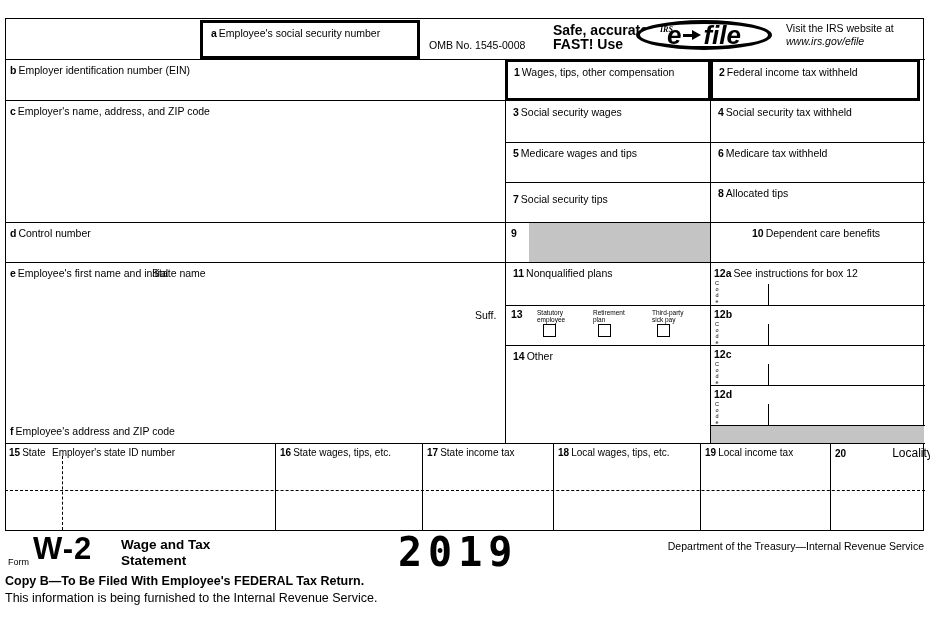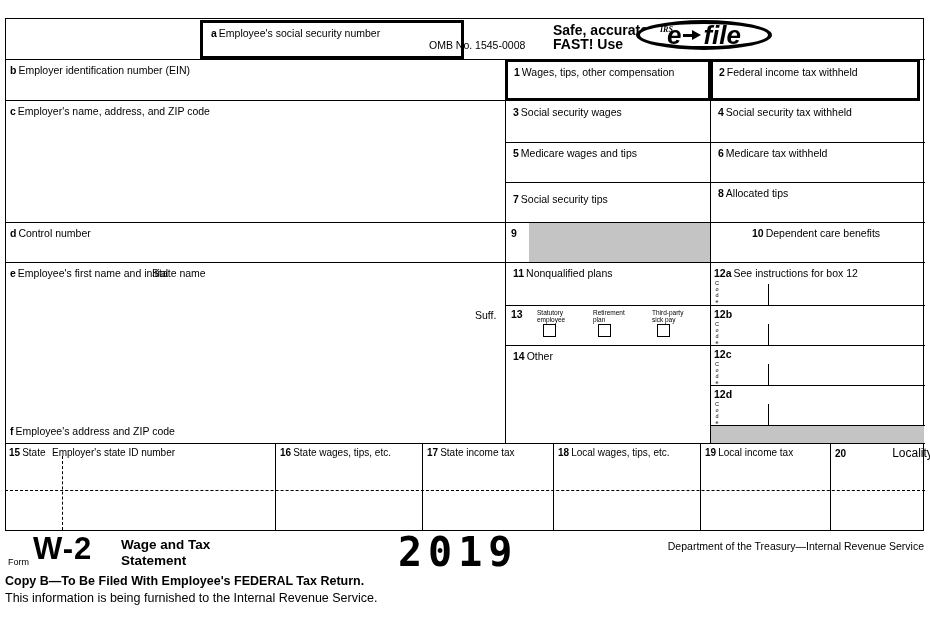--- a/index.html
+++ b/index.html
@@ -51,39 +51,43 @@
   <div class="vline" style="left:505px;top:59px;height:384px;"></div>
   <div class="vline" style="left:710px;top:59px;height:384px;"></div>
   <div class="vline" style="left:275px;top:443px;height:87px;"></div>
   <div class="vline" style="left:422px;top:443px;height:87px;"></div>
   <div class="vline" style="left:553px;top:443px;height:87px;"></div>
   <div class="vline" style="left:700px;top:443px;height:87px;"></div>
   <div class="vline" style="left:830px;top:443px;height:87px;"></div>
   <div class="vdash" style="left:62px;top:456px;height:74px;"></div>
   <div class="hdash" style="left:5px;top:490px;width:920px;"></div>
 
-  <div class="cell bold-box" style="left:200px;top:20px;width:264px;height:39px;">
+  <div class="cell bold-box" style="left:200px;top:20px;width:220px;height:39px;">
     <span class="lbl" style="left:8px;top:4px;">
       <b>a</b><span>Employee's social security number</span>
     </span>
   </div>
   <span class="lbl" style="left:429px;top:39px;">OMB No. 1545-0008</span>
   <div class="safe">
     <div>Safe, accurate,</div>
     <div>FAST! Use</div>
   </div>
   <div class="efile">
     <span class="efile-irs">IRS</span>
     <span class="efile-big">e</span>
     <span class="efile-arrow">
         <span class="efile-bar"></span>
         <span class="efile-tri"></span>
       </span>
     <span class="efile-big">file</span>
   </div>
+  <div class="visit">
+    <div>Visit the IRS website at</div>
+    <div style="font-style:italic;">www.irs.gov/efile</div>
+  </div>
 
   <div class="cell" style="left:5px;top:59px;width:500px;height:41px;">
     <span class="lbl" style="left:5px;top:5px;">
       <b>b</b><span>Employer identification number (EIN)</span>
     </span>
   </div>
   <div class="cell bold-box" style="left:505px;top:59px;width:206px;height:42px;">
     <span class="lbl" style="left:6px;top:4px;">
       <b>1</b><span>Wages, tips, other compensation</span>
     </span>

